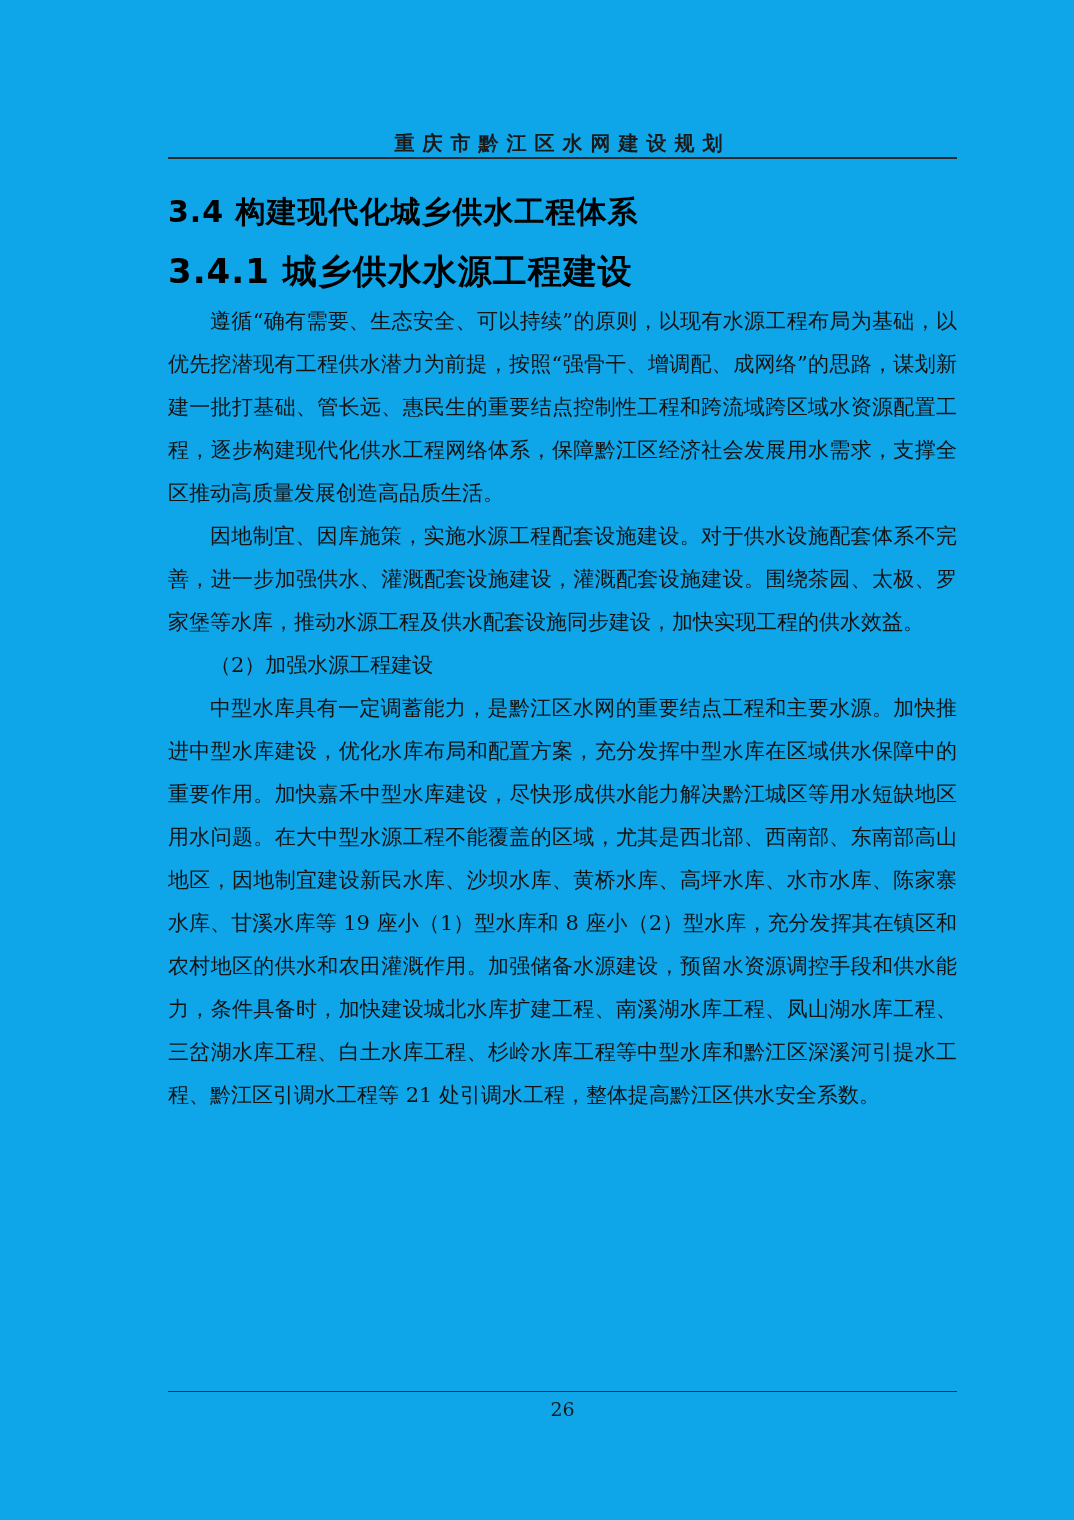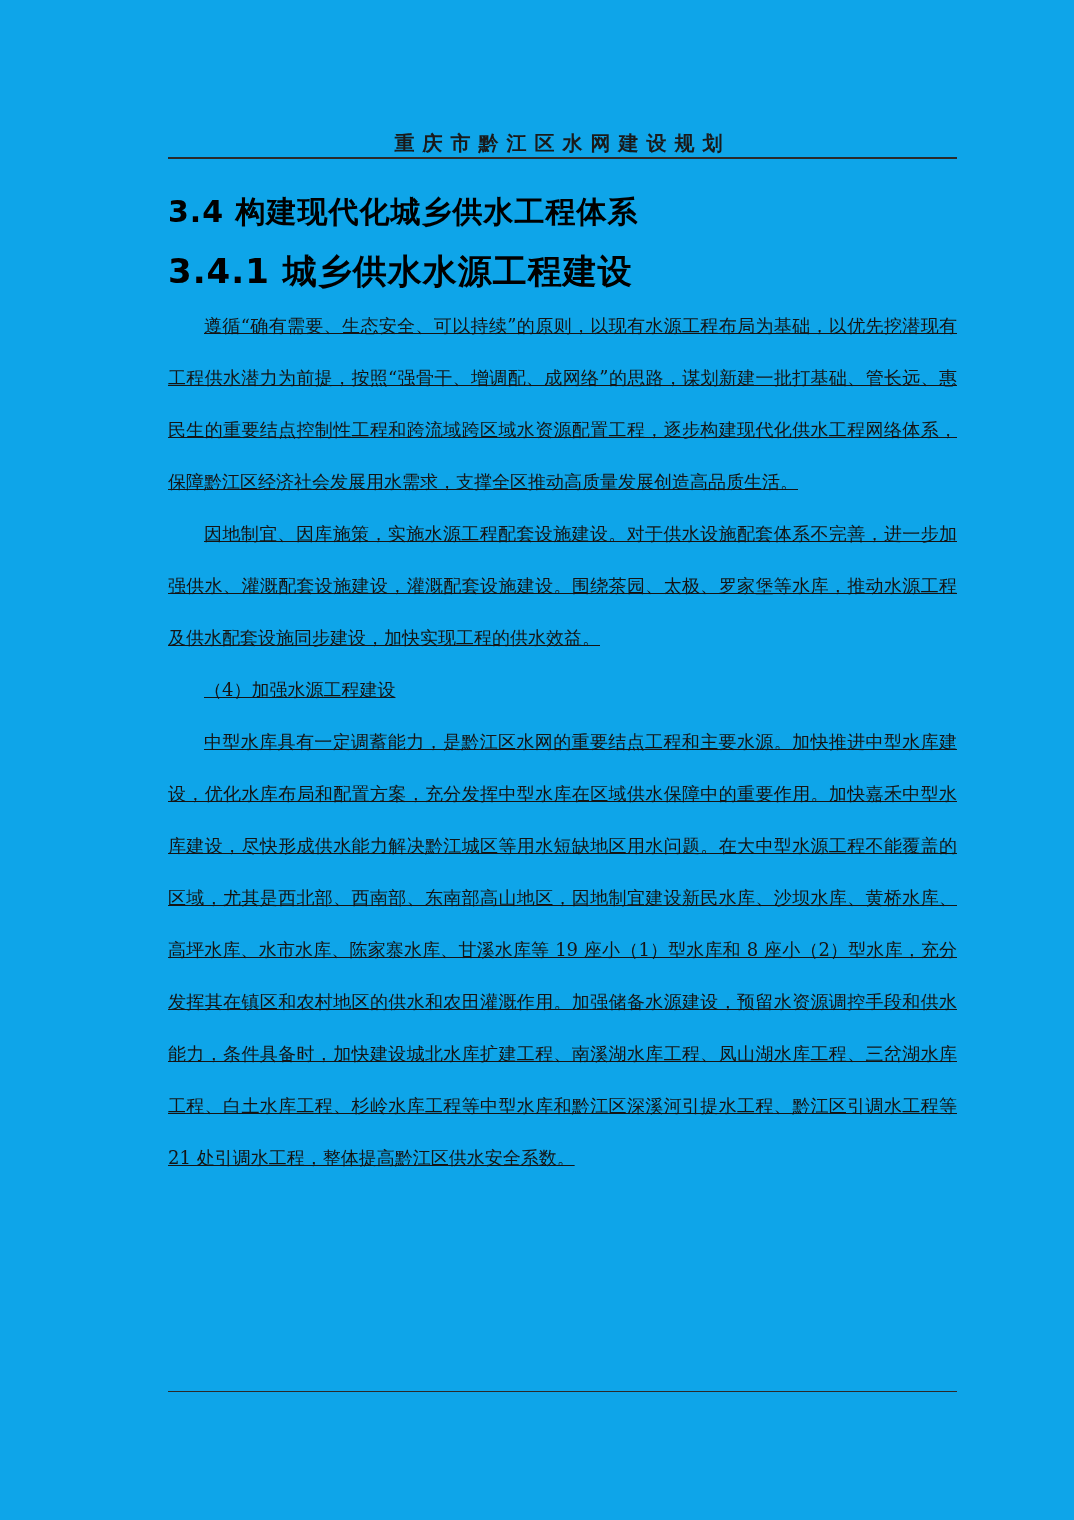--- a/index.html
+++ b/index.html
@@ -59,27 +59,26 @@
     color: #000000;
     white-space: nowrap;
   }
   .body-text {
     position: absolute;
     top: 300px;
     left: 168px;
     width: 789px;
   }
   .body-text p {
-    font-size: 18px;
-    line-height: 52px;
+    font-size: 21px;
+    line-height: 43px;
     text-indent: 2em;
     text-align: justify;
     text-justify: inter-ideograph;
     color: #141414;
-    text-decoration: underline;
   }
   .footer-rule {
     position: absolute;
     top: 1391px;
     left: 168px;
     width: 789px;
     height: 0;
     border-top: 1.5px solid #2a2a2a;
   }
   .page-number {
@@ -101,20 +100,21 @@
 
   <div class="header-rule"></div>
 
   <h1 class="section-heading">3.4 构建现代化城乡供水工程体系</h1>
 
   <h2 class="subsection-heading">3.4.1 城乡供水水源工程建设</h2>
 
   <div class="body-text">
     <p>遵循“确有需要、生态安全、可以持续”的原则，以现有水源工程布局为基础，以优先挖潜现有工程供水潜力为前提，按照“强骨干、增调配、成网络”的思路，谋划新建一批打基础、管长远、惠民生的重要结点控制性工程和跨流域跨区域水资源配置工程，逐步构建现代化供水工程网络体系，保障黔江区经济社会发展用水需求，支撑全区推动高质量发展创造高品质生活。</p>
     <p>因地制宜、因库施策，实施水源工程配套设施建设。对于供水设施配套体系不完善，进一步加强供水、灌溉配套设施建设，灌溉配套设施建设。围绕茶园、太极、罗家堡等水库，推动水源工程及供水配套设施同步建设，加快实现工程的供水效益。</p>
-    <p>（4）加强水源工程建设</p>
+    <p>（2）加强水源工程建设</p>
     <p>中型水库具有一定调蓄能力，是黔江区水网的重要结点工程和主要水源。加快推进中型水库建设，优化水库布局和配置方案，充分发挥中型水库在区域供水保障中的重要作用。加快嘉禾中型水库建设，尽快形成供水能力解决黔江城区等用水短缺地区用水问题。在大中型水源工程不能覆盖的区域，尤其是西北部、西南部、东南部高山地区，因地制宜建设新民水库、沙坝水库、黄桥水库、高坪水库、水市水库、陈家寨水库、甘溪水库等 19 座小（1）型水库和 8 座小（2）型水库，充分发挥其在镇区和农村地区的供水和农田灌溉作用。加强储备水源建设，预留水资源调控手段和供水能力，条件具备时，加快建设城北水库扩建工程、南溪湖水库工程、凤山湖水库工程、三岔湖水库工程、白土水库工程、杉岭水库工程等中型水库和黔江区深溪河引提水工程、黔江区引调水工程等 21 处引调水工程，整体提高黔江区供水安全系数。</p>
   </div>
 
   <div class="footer-rule"></div>
 
+  <div class="page-number">26</div>
 
 </div>
 
 </body></html>

